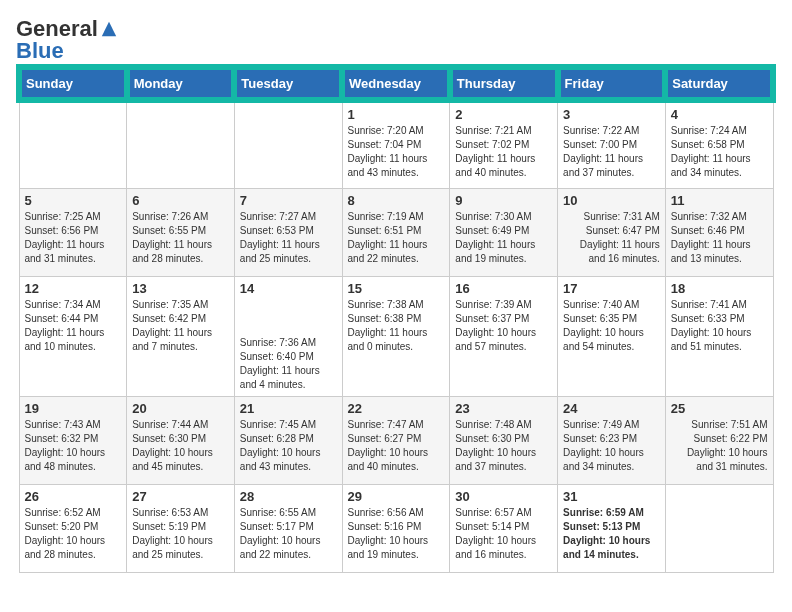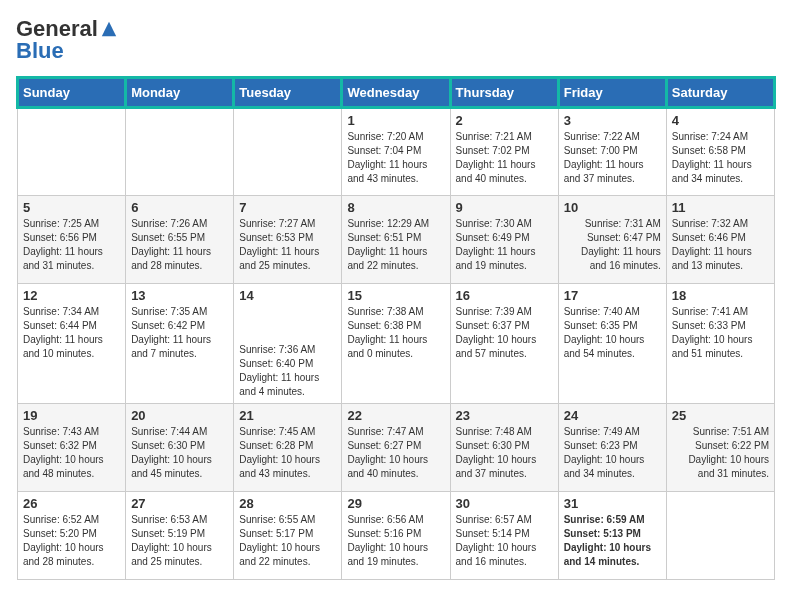--- a/index.html
+++ b/index.html
@@ -7,21 +7,20 @@
       font-family: Arial, sans-serif;
       background: #fff;
       width: 792px;
       min-height: 612px;
       padding: 16px;
     }
     .header {
       display: flex;
       justify-content: space-between;
       align-items: flex-start;
-      margin-bottom: 12px;
       gap: 38px;
     }
     .logo {
       display: flex;
       flex-direction: column;
       align-items: flex-start;
     }
     .logo-text {
       display: flex;
       align-items: center;
@@ -53,21 +52,21 @@
       border-collapse: collapse;
       border: 1px solid #ccc;
     }
     .calendar th {
       background: #2a6db5;
       color: #fff;
       font-size: 13px;
       font-weight: bold;
       padding: 6px 4px;
       text-align: left;
-      border: 3px solid #14b8a6;
+      border: 6px solid #14b8a6;
       margin-top: 20px;
     }
     .calendar td {
       width: 108px;
       vertical-align: top;
       padding: 4px 5px;
       border: 1px solid #ccc;
       font-size: 10.5px;
       color: #333;
       background: #fff;
@@ -168,21 +167,21 @@
         </td>
         <td>
           <span class="day-num">7</span>
           <div class="day-info" style="white-space: pre-line;">Sunrise: 7:27 AM
 Sunset: 6:53 PM
 Daylight: 11 hours
 and 25 minutes.</div>
         </td>
         <td>
           <span class="day-num">8</span>
-          <div class="day-info" style="white-space: pre-line;">Sunrise: 12:29 AM
+          <div class="day-info" style="white-space: pre-line;">Sunrise: 7:19 AM
 Sunset: 6:51 PM
 Daylight: 11 hours
 and 22 minutes.</div>
         </td>
         <td>
           <span class="day-num">9</span>
           <div class="day-info" style="white-space: pre-line;">Sunrise: 7:30 AM
 Sunset: 6:49 PM
 Daylight: 11 hours
 and 19 minutes.</div>

